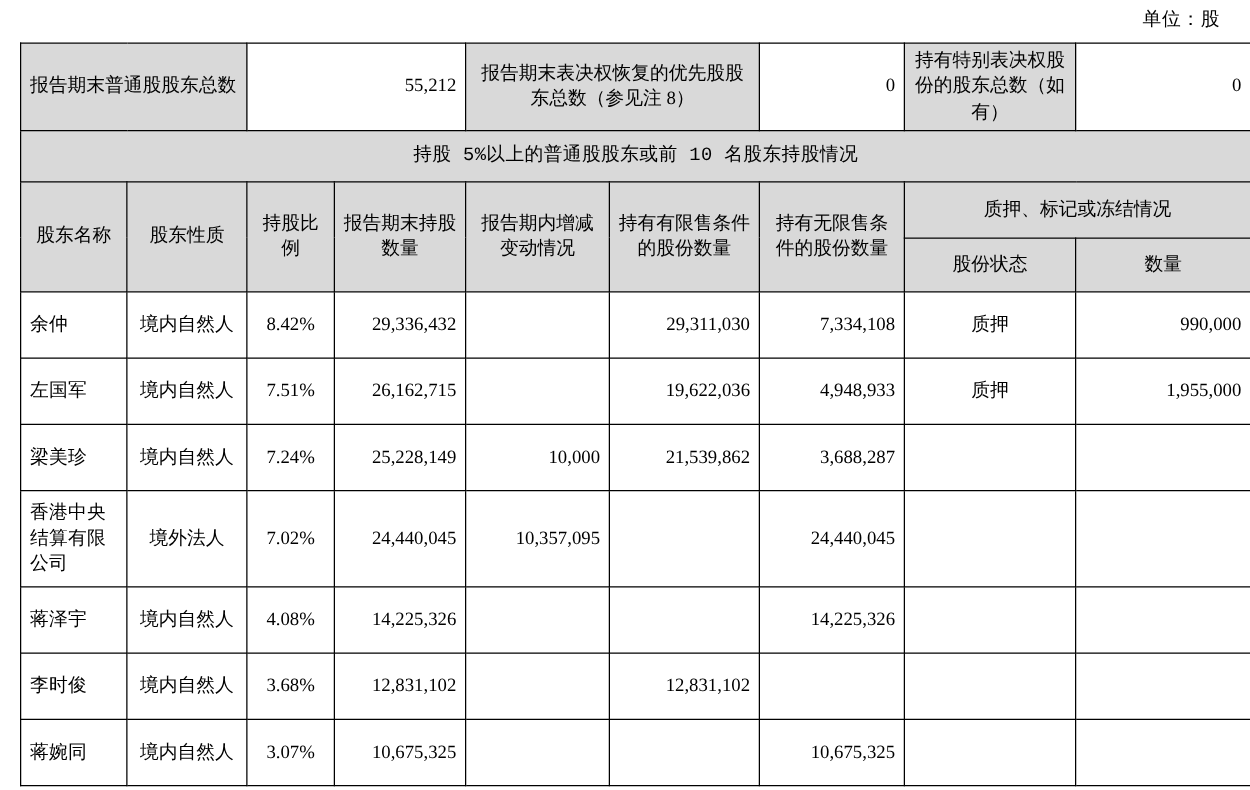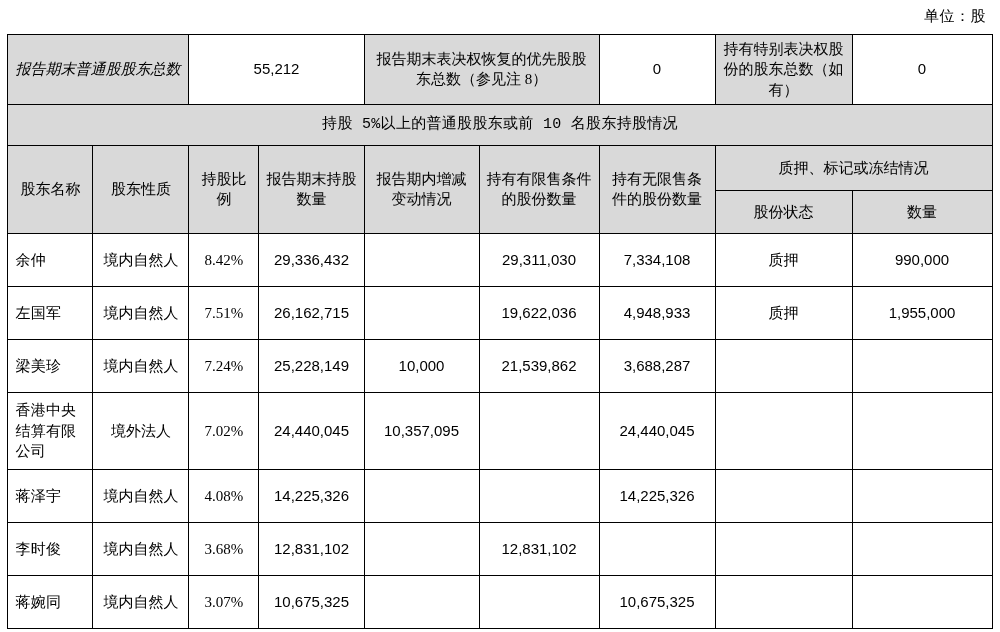--- a/index.html
+++ b/index.html
@@ -12,21 +12,21 @@
     height: 632px;
     font-family: "Liberation Serif", "DejaVu Serif", serif;
     color: #000000;
     overflow: hidden;
   }
   .page {
     position: relative;
     width: 1000px;
     height: 632px;
     box-sizing: border-box;
-    padding: 0 6px;
+    padding: 0 16px;
   }
   .unit-line {
     text-align: right;
     font-size: 15px;
     line-height: 20px;
     padding: 6px 8px 8px 0;
     letter-spacing: 0.5px;
   }
   table.main {
     border-collapse: collapse;
@@ -42,25 +42,24 @@
     vertical-align: middle;
     line-height: 1.35;
   }
   .hdr {
     background: #d9d9d9;
     text-align: center;
   }
   .hdr-left {
     background: #d9d9d9;
     text-align: left;
-    font-style: italic;
   }
   .num {
-    text-align: center;
-    font-family: Liberation Sans, sans-serif;
+    text-align: right;
+    font-family: Liberation Serif, serif;
   }
   .lft {
     text-align: center;
   }
   .band {
     background: #d9d9d9;
     text-align: center;
     font-size: 15px;
     letter-spacing: 0.3px;
     font-family: Liberation Mono, monospace;

